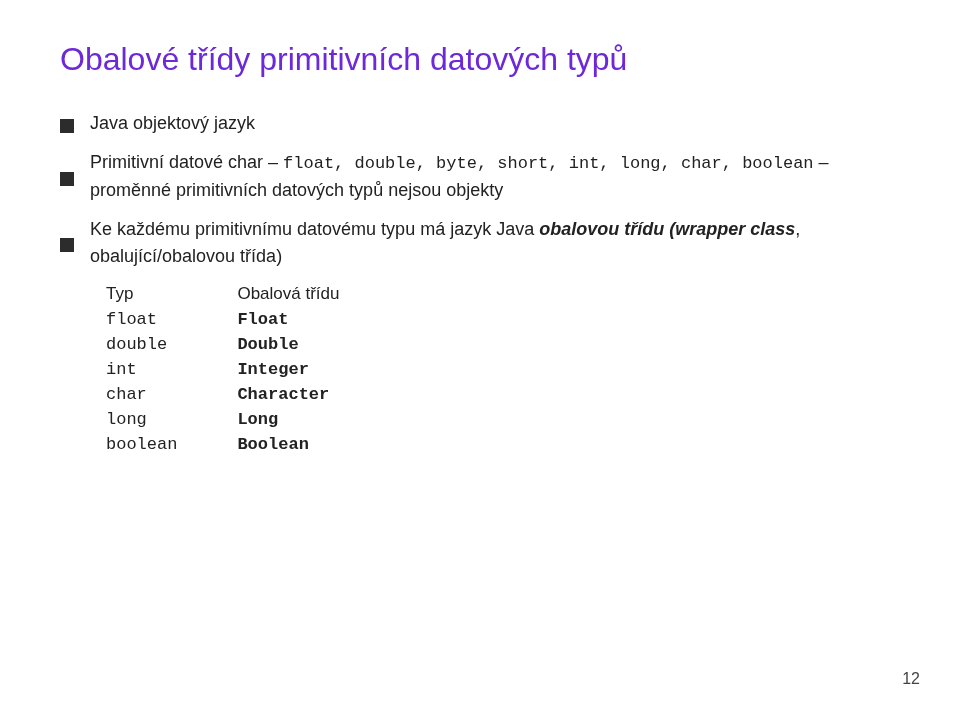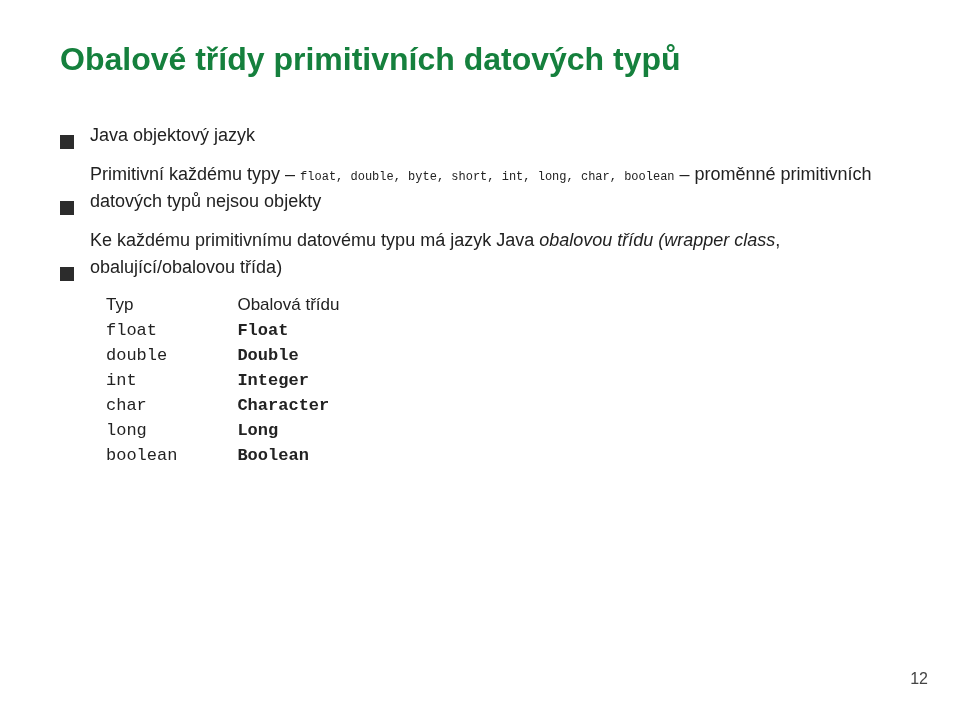--- a/index.html
+++ b/index.html
@@ -19,35 +19,35 @@
 
     .slide-container {
       width: 960px;
       height: 708px;
       padding: 40px 60px 40px 60px;
       position: relative;
     }
 
     .title {
       font-size: 32px;
-      font-weight: bold;
-      color: #15803d;
-      margin-bottom: 44px;
+      font-weight: normal;
+      color: #6d28d9;
+      margin-bottom: 32px;
       line-height: 1.2;
     }
 
     .bullet-list {
       list-style: none;
       padding: 0;
       margin: 0;
     }
 
     .bullet-item {
       display: flex;
-      align-items: flex-end;
+      align-items: center;
       margin-bottom: 12px;
       font-size: 18px;
       color: #222222;
       line-height: 1.5;
     }
 
     .bullet-icon {
       display: inline-block;
       width: 14px;
       height: 14px;
@@ -56,26 +56,27 @@
       margin-top: 5px;
       margin-right: 16px;
     }
 
     .bullet-text {
       flex: 1;
     }
 
     code, .code {
       font-family: 'Courier New', Courier, monospace;
-      font-size: 12px;
+      font-size: 17px;
       color: #222222;
     }
 
     .italic {
       font-style: italic;
+      font-weight: bold;
     }
 
     .table-wrapper {
       margin-left: 46px;
       margin-top: 8px;
       margin-bottom: 12px;
     }
 
     table {
       border-collapse: collapse;
@@ -103,21 +104,21 @@
     }
 
     table td.bold-code {
       font-family: 'Courier New', Courier, monospace;
       font-weight: bold;
     }
 
     .page-number {
       position: absolute;
       bottom: 20px;
-      right: 32px;
+      right: 40px;
       font-size: 16px;
       color: #444444;
     }
   </style>
 </head>
 <body>
 
 <div class="slide-container">
 
   <h1 class="title">Obalové třídy primitivních datových typů</h1>
@@ -127,21 +128,21 @@
     <li class="bullet-item">
       <span class="bullet-icon"></span>
       <span class="bullet-text">
         <span>Java objektový jazyk</span>
       </span>
     </li>
 
     <li class="bullet-item">
       <span class="bullet-icon"></span>
       <span class="bullet-text">
-        <span>Primitivní každému typy – </span><code>float, double, byte, short, int, long, char, boolean</code><span> – proměnné primitivních datových typů nejsou objekty</span>
+        <span>Primitivní datové char – </span><code>float, double, byte, short, int, long, char, boolean</code><span> – proměnné primitivních datových typů nejsou objekty</span>
       </span>
     </li>
 
     <li class="bullet-item">
       <span class="bullet-icon"></span>
       <span class="bullet-text">
         <span>Ke každému primitivnímu datovému typu má jazyk Java </span><span class="italic">obalovou třídu (wrapper class</span><span>, obalující/obalovou třída)</span>
       </span>
     </li>
 

